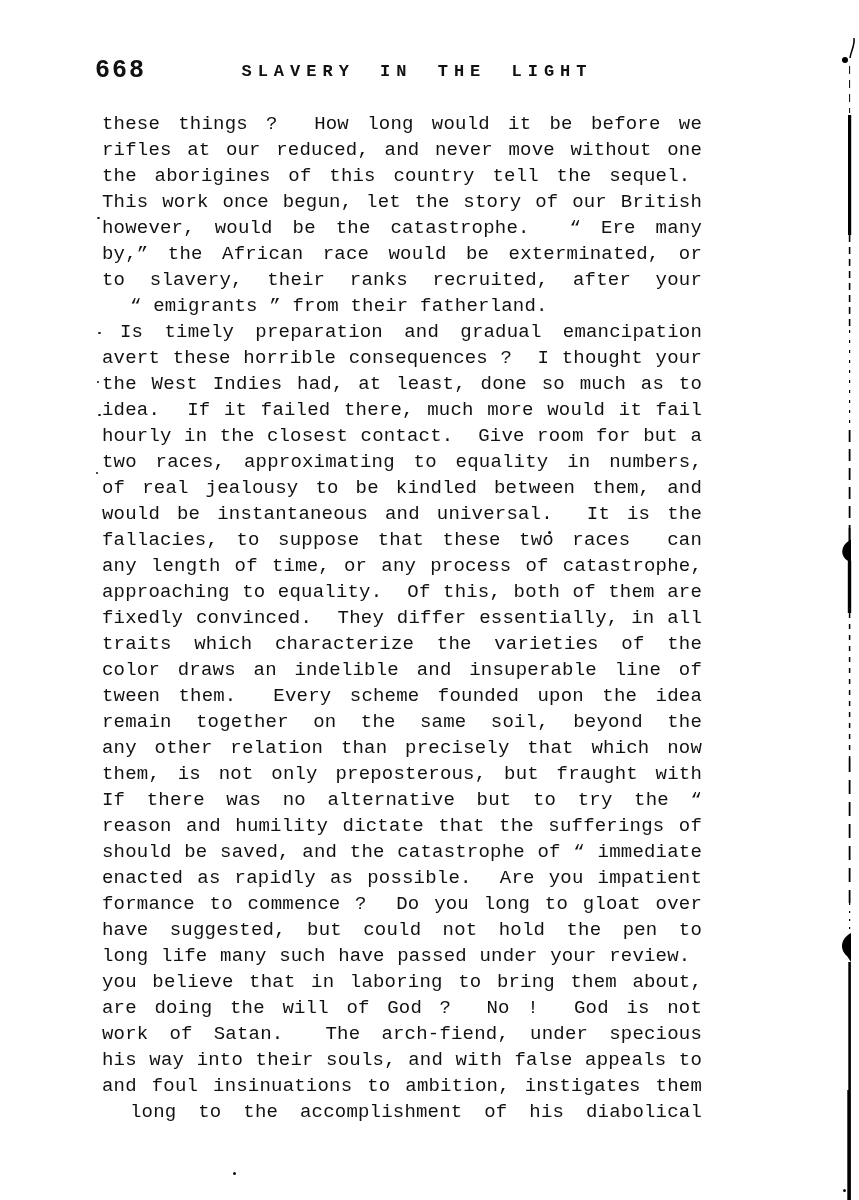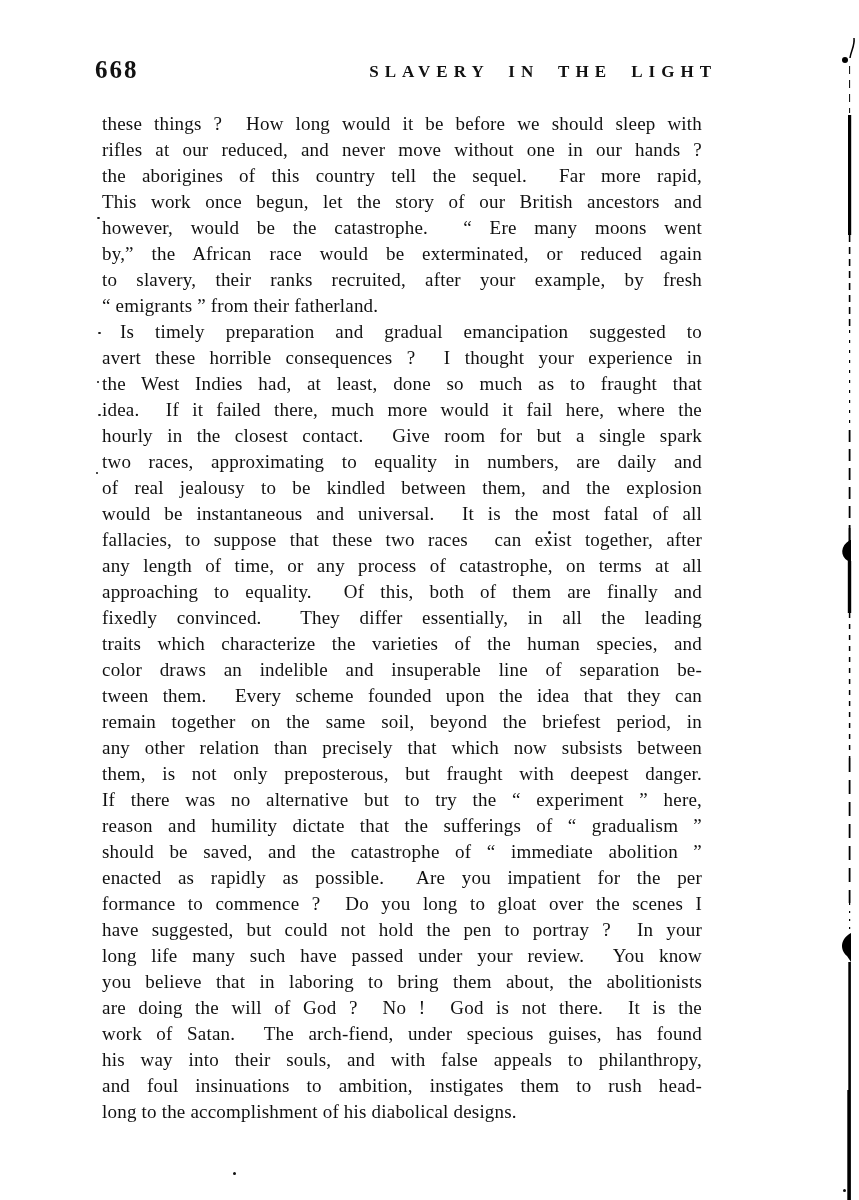--- a/index.html
+++ b/index.html
@@ -5,50 +5,51 @@
   :root{
     --ink:#111111;
     --paper:#ffffff;
   }
   html,body{margin:0;padding:0;background:#888;}
   .page{
     position:relative;
     width:859px;height:1200px;
     background:var(--paper);
     color:var(--ink);
-    font-family:Liberation Serif, serif;
+    font-family:Liberation Mono, monospace;
     overflow:hidden;
     margin:0 auto;
   }
   .pagenum{
     position:absolute;left:95px;top:56px;
     font-size:25px;font-weight:bold;letter-spacing:2px;
     color:var(--ink);
   }
   .running-head{
     position:absolute;left:117px;top:62px;width:600px;
-    text-align:right;
+    text-align:center;
     font-size:17px;font-weight:bold;
     letter-spacing:6px;word-spacing:9px;
     color:var(--ink);
     white-space:nowrap;
   }
   .body-block{
     position:absolute;left:102px;top:111px;width:600px;
   }
   .line{
     height:26px;line-height:26px;
     font-size:19px;
     text-align:justify;
     text-align-last:justify;
     overflow:hidden;
     letter-spacing:0.2px;
   }
   .line.para-end{
     text-align-last:left;
+    margin-left:28px;
   }
   .line.indent{
     padding-left:18px;
   }
   .line i{letter-spacing:0.4px;}
   .edge-svg{
     position:absolute;right:0;top:0;width:21px;height:1200px;
   }
   .speck{
     position:absolute;background:var(--ink);border-radius:50%;

